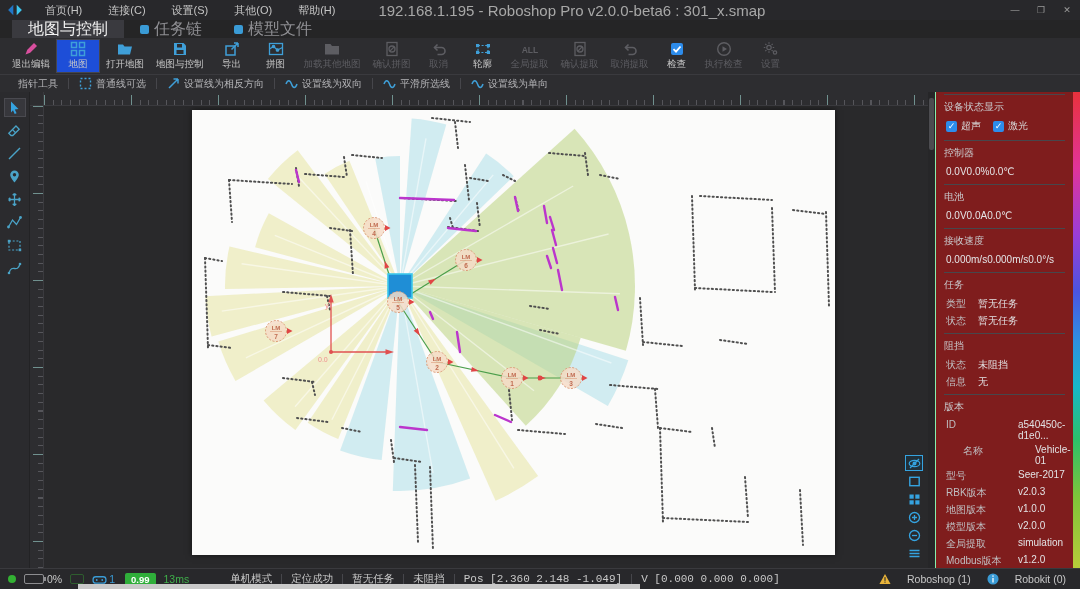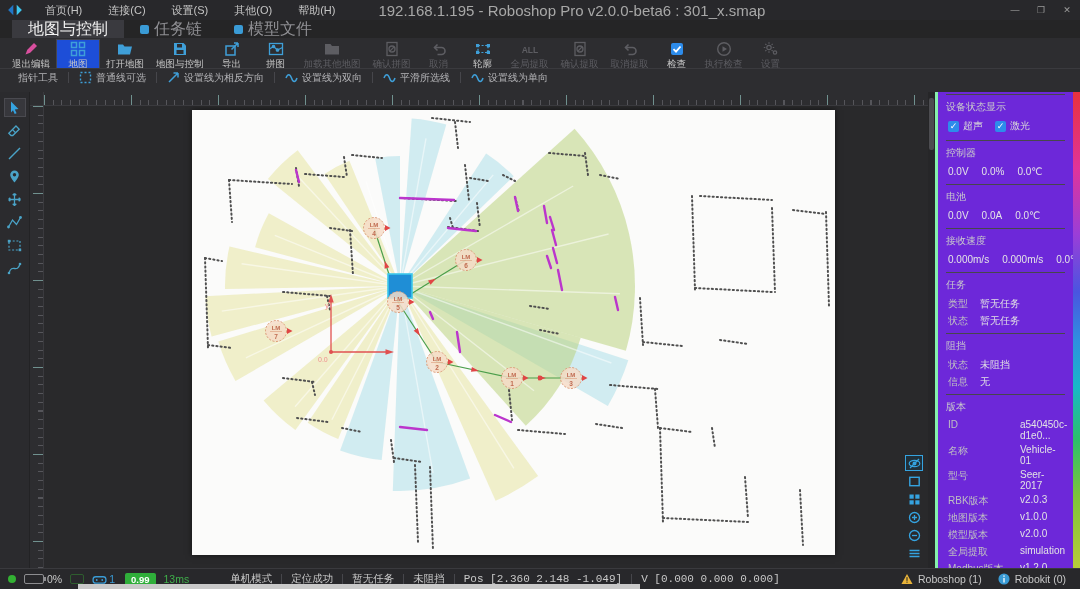--- a/index.html
+++ b/index.html
@@ -33,21 +33,21 @@
   .tb-btn .ico { width:16px; height:16px; }
   .tb-btn .lbl { font-size:9.5px; margin-top:1px; white-space:nowrap; color:#c8c8c8; }
   .tb-btn.disabled .lbl { color:#5d5d62; }
   .tb-btn.disabled .ico { color:#5d5d62; }
   .tb-btn.blue .ico { color:#3f9fd8; }
   .tb-btn.pink .ico { color:#d94f9e; }
   .tb-btn.selected { background:#1d4ed8; border:1px solid #46464c; }
   .ico svg { width:100%; height:100%; display:block; }
 
   
-  #toolbar2 { position:absolute; left:0; top:68px; width:1080px; height:18px;
+  #toolbar2 { position:absolute; left:0; top:74px; width:1080px; height:18px;
     background:#2d2d30; border-top:1px solid #3a3a3e; display:flex; align-items:center;
     padding-left:8px; font-size:10px; color:#b5b5b8; }
   .tb2-item { display:flex; align-items:center; gap:4px; padding:0 10px; height:18px; }
   .tb2-item .ico { width:13px; height:13px; color:#3f9fd8; }
   .tb2-sep { width:1px; height:11px; background:#46464b; }
 
   
   #main { position:absolute; left:0; top:92px; width:1080px; height:476px; display:flex; }
   #left-toolbar { width:30px; height:100%; background:#2b2b2e; border-right:1px solid #232325;
     display:flex; flex-direction:column; align-items:center; padding-top:6px; gap:4px; }
@@ -79,29 +79,29 @@
     flex-direction:column; gap:2px; z-index:6; }
   .mini-btn { width:18px; height:16px; display:flex; align-items:center; justify-content:center;
     color:#35a3e0; border:1px solid transparent; }
   .mini-btn svg { width:13px; height:13px; }
   .mini-btn.selected { border:1px solid #35a3e0; background:#20303a; }
   #v-scrollbar { position:absolute; right:0; top:0; bottom:0; width:7px; background:#262628; z-index:7; }
   #v-scrollbar .thumb { position:absolute; top:6px; left:1px; width:5px; height:52px;
     background:#4c4c50; border-radius:2px; }
 
   
-  #right-panel { width:138px; height:100%; background:#6d28d9; border-left:3px solid #86efac;
+  #right-panel { width:138px; height:100%; background:#7f1d1d; border-left:1px solid #86efac;
     padding:2px 8px 0 8px; color:#d8d8d8; font-size:10px; overflow:hidden; }
   .rp-section { border-top:1px solid #47474c; padding:3px 0 4px 0; }
   .rp-title { color:#c9c9cc; font-size:10px; padding:2px 0 3px 0; }
   .rp-checks { display:flex; gap:12px; padding:2px 0 3px 2px; }
   .rp-check { display:flex; align-items:center; gap:4px; }
   .rp-box { width:11px; height:11px; background:#2d8ceb; border-radius:2px; color:#fff;
     font-size:9px; line-height:11px; text-align:center; }
-  .rp-values { display:flex; gap:13px; padding:3px 0 3px 2px; color:#e4e4e6; }
+  .rp-values { display:flex; padding:3px 0 3px 2px; color:#e4e4e6; }
   .rp-row { display:grid; padding:1.5px 0 1.5px 2px; color:#e2e2e4; }
   .rp-row .k { color:#bfbfc2; }
 
   #rainbow-strip { width:7px; height:100%;
     background:linear-gradient(to bottom,#e8323c 0%,#e0349a 16%,#9a3ed8 30%,#4a55e0 42%,
       #2f8fe0 52%,#18b8c8 62%,#2cc06a 73%,#7ec43a 85%,#b8cc3a 100%); }
 
   
   #statusbar { position:absolute; left:0; top:568px; width:1080px; height:21px;
     background:#28282b; border-top:1px solid #3a3a3e; display:flex; align-items:center;
@@ -112,21 +112,21 @@
   .sb-batt:after { content:""; position:absolute; right:-3px; top:2px; width:2px; height:4px; background:#8d8d90; }
   .sb-plug { width:14px; height:10px; border:1px solid #2e5d2e; border-radius:2px; margin:0 8px; }
   .sb-pad { width:15px; height:11px; color:#3a9bd5; margin-right:2px; }
   .sb-pad svg { width:100%; height:100%; }
   .sb-score { background:#2fae3a; color:#fff; font-size:9.5px; padding:1px 6px; border-radius:2px;
     margin:0 8px 0 10px;font-weight:bold; }
   .sb-lat { color:#3fae4a; margin-right:32px; }
   .sb-item { padding:0 9px; white-space:nowrap; }
   .sb-sep { width:1px; height:11px; background:#46464b; }
   #sb-right { margin-left:auto; display:flex; align-items:center; gap:16px; padding-right:14px; }
-  .sb-r { display:flex; align-items:center; gap:5px; }
+  .sb-r { display:flex; align-items:center; gap:16px; }
   .sb-r svg { width:12px; height:12px; }
   #h-scroll-remnant { position:absolute; left:78px; bottom:0; width:562px; height:5px;
     background:#c9c9c9; z-index:20; }
   .mono { font-family:"Liberation Mono","DejaVu Sans Mono",monospace; font-size:11px; }
 </style>
 </head>
 <body>
 
 <div id="app">
 
@@ -689,21 +689,21 @@
             <span class="k">信息</span>
             <span class="v">无</span>
           </div>
         </div>
         <div class="rp-section">
           <div class="rp-title">版本</div>
           <div class="rp-row" style="grid-template-columns: 72px 1fr;">
             <span class="k">ID</span>
             <span class="v">a540450c-d1e0...</span>
           </div>
-          <div class="rp-row" style="grid-template-columns: 72px 1fr;">
+          <div class="rp-row" style="grid-template-columns: 72px 1fr; margin-left: 17px;">
             <span class="k">名称</span>
             <span class="v">Vehicle-01</span>
           </div>
           <div class="rp-row" style="grid-template-columns: 72px 1fr;">
             <span class="k">型号</span>
             <span class="v">Seer-2017</span>
           </div>
           <div class="rp-row" style="grid-template-columns: 72px 1fr;">
             <span class="k">RBK版本</span>
             <span class="v">v2.0.3</span>

